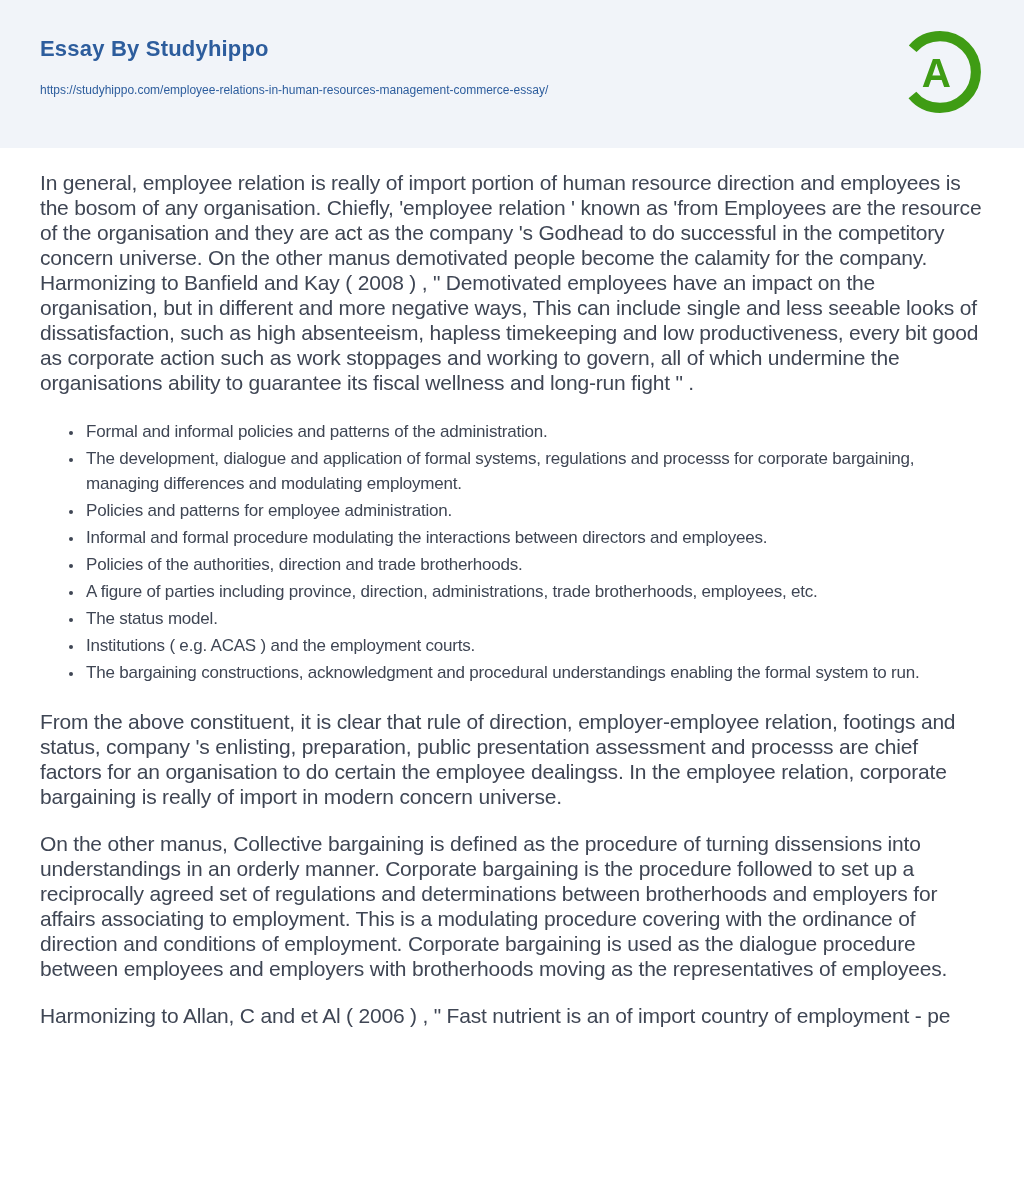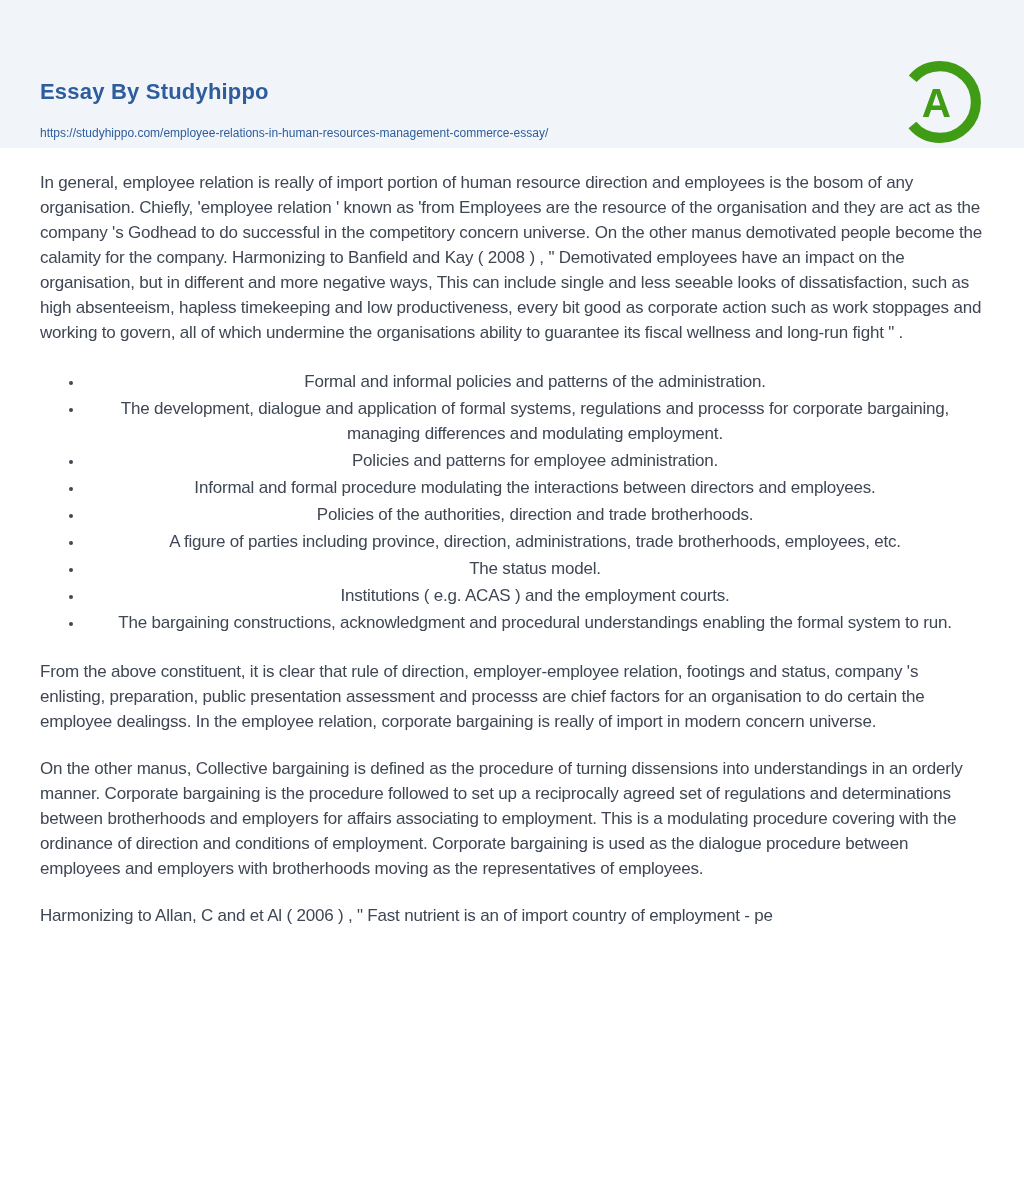--- a/index.html
+++ b/index.html
@@ -14,21 +14,21 @@
   }
   .page { width: 1024px; height: 1194px; overflow: hidden; background: #ffffff; }
 
   
   .header {
     background: #f1f4f9;
     height: 148px;
     padding: 0 38px 0 40px;
     display: flex;
     justify-content: space-between;
-    align-items: flex-end;
+    align-items: flex-start;
   }
   .header-left { padding-top: 36px; max-width: 820px; }
   .site-title {
     color: #2d5d9d;
     font-size: 22px;
     font-weight: 700;
     letter-spacing: 0.2px;
     margin-bottom: 14px;
   }
   .site-url {
@@ -46,31 +46,30 @@
   .content { padding: 0 40px; }
   h1.article-title {
     margin: 23px 0 16px;
     font-size: 31px;
     line-height: 37px;
     font-weight: 700;
     letter-spacing: -0.3px;
     color: #1c2532;
   }
   .content p {
-    font-size: 17px;
+    font-size: 21px;
     line-height: 25px;
     letter-spacing: -0.2px;
     margin: 22px 0;
     color: #3f4654;
   }
   .content ul {
     margin: 24px 0;
     padding-left: 44px;
     list-style: disc;
-    text-align: center;
   }
   .content li {
     font-size: 17px;
     line-height: 25px;
     letter-spacing: -0.2px;
     margin: 2px 0;
     padding-left: 2px;
     color: #3f4654;
   }
   .content li::marker { color: #3f4654; font-size: 13px; }

